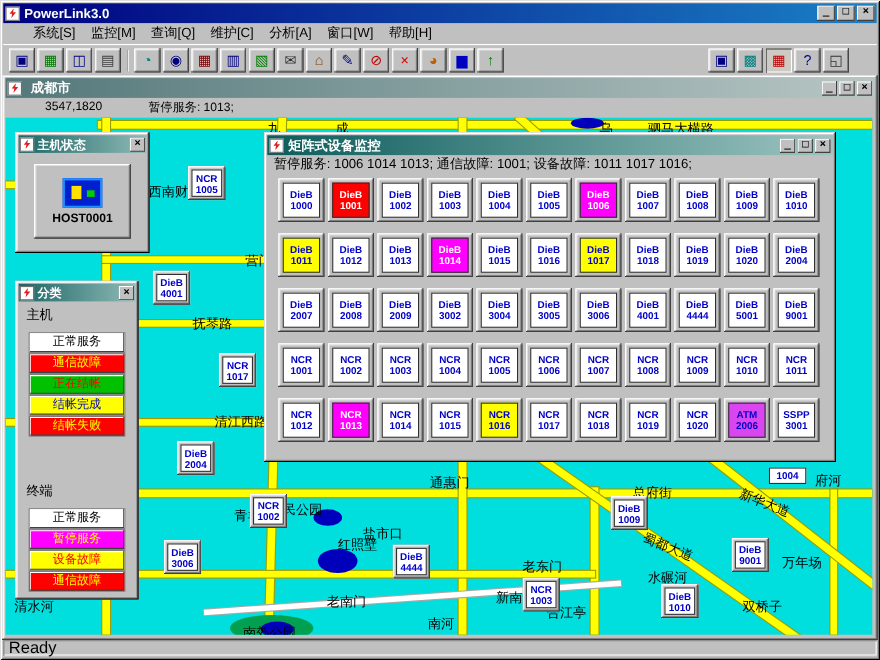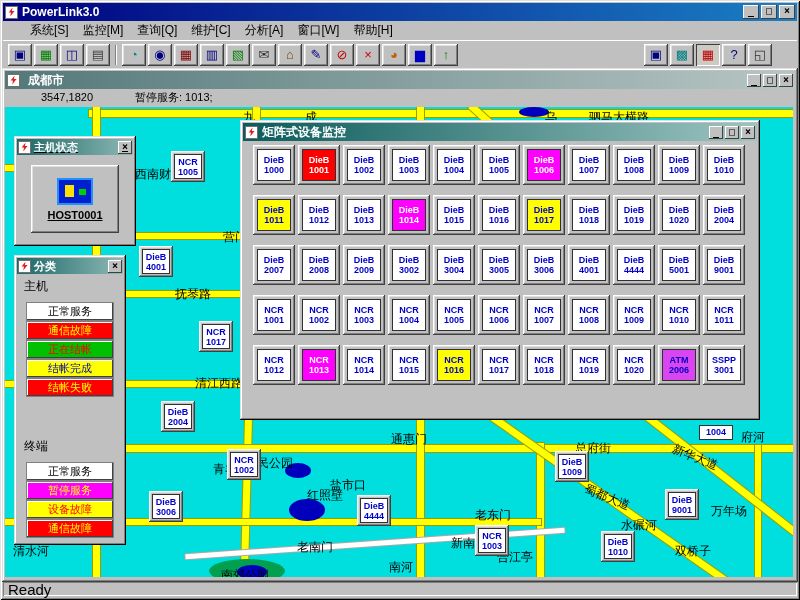--- a/index.html
+++ b/index.html
@@ -48,21 +48,21 @@
   .devface{background:#fff;border:1px solid #303030;display:flex;flex-direction:column;align-items:center;justify-content:center;
     font-weight:bold;color:#0000c8;}
   .devpartial{position:absolute;width:34px;height:15px;background:#fff;border:1px solid #303030;font-size:9px;font-weight:bold;
     color:#0000c8;text-align:center;line-height:13px;}
   
   .float{position:absolute;background:#c0c0c0;padding:3px;
     box-shadow:inset -1px -1px 0 #000,inset 1px 1px 0 #dfdfdf,inset -2px -2px 0 #808080,inset 2px 2px 0 #fff;}
   .ftitle{height:16px;display:flex;align-items:center;gap:3px;padding:0 1px;background:linear-gradient(90deg,#1a6666,#8fbab6);}
   .ftitle .t{color:#fff;font-size:11px;font-weight:bold;}
   .ftitle .winbtns{gap:1px;}
-  #host{left:14px;top:136px;width:122px;height:110px;text-decoration:underline;}
+  #host{left:14px;top:120px;width:122px;height:110px;}
   .hostbtn{margin:10px auto 0;width:88px;height:68px;background:#c0c0c0;display:flex;flex-direction:column;align-items:center;justify-content:center;
     box-shadow:inset -1px -1px 0 #404040,inset 1px 1px 0 #fff,inset -2px -2px 0 #808080,inset 2px 2px 0 #dfdfdf;}
   .hosticon{width:36px;height:27px;background:#0020d0;border:2px solid #2090ff;position:relative;margin-bottom:4px;}
   .hosticon::after{content:'';position:absolute;left:6px;top:5px;width:9px;height:12px;background:#ffe000;}
   .hosticon::before{content:'';position:absolute;right:5px;top:9px;width:7px;height:6px;background:#00d000;}
   .hostlabel{font-size:11px;font-weight:bold;}
   #legend{left:14px;top:255px;width:112px;height:290px;}
   .lg-sec{font-size:12px;margin:4px 0 8px 7px;}
   .lg-sec.second{margin-top:42px;}
   .lg-item{width:86px;height:17px;margin:2px auto;text-align:center;font-size:11px;line-height:16px;
@@ -183,21 +183,21 @@
         <span class="maplabel" style="left: 190px; top: 268px;">清江西路</span>
         <span class="maplabel" style="left: 208px; top: 354px;">青羊宫</span>
         <span class="maplabel" style="left: 386px; top: 324px;">通惠门</span>
         <span class="maplabel" style="left: 252px; top: 348px;">民公园</span>
         <span class="maplabel" style="left: 325px; top: 370px;">盐市口</span>
         <span class="maplabel" style="left: 302px; top: 380px;">红照壁</span>
         <span class="maplabel" style="left: 570px; top: 333px;">总府街</span>
         <span class="maplabel" style="left: 736px; top: 322px;">府河</span>
         <span class="maplabel" style="left: 666px; top: 342px; transform: rotate(22deg);">新华大道</span>
         <span class="maplabel" style="left: 578px; top: 382px; transform: rotate(22deg);">蜀都大道</span>
-        <span class="maplabel" style="left: 616px; top: 410px;">水碾河</span>
+        <span class="maplabel" style="left: 584px; top: 410px;">水碾河</span>
         <span class="maplabel" style="left: 706px; top: 396px;">万年场</span>
         <span class="maplabel" style="left: 670px; top: 436px;">双桥子</span>
         <span class="maplabel" style="left: 470px; top: 400px;">老东门</span>
         <span class="maplabel" style="left: 446px; top: 428px;">新南门</span>
         <span class="maplabel" style="left: 492px; top: 442px;">合江亭</span>
         <span class="maplabel" style="left: 384px; top: 452px;">南河</span>
         <span class="maplabel" style="left: 292px; top: 432px;">老南门</span>
         <span class="maplabel" style="left: 216px; top: 460px;">南郊公园</span>
         <span class="maplabel" style="left: 8px; top: 436px;">清水河</span>
         <div class="mapdev" style="left: 166px; top: 44px;">
@@ -310,20 +310,21 @@
   <div class="float" id="matrix">
     <div class="mtitle">
       <span class="bolt"></span>
       <span class="t">矩阵式设备监控</span>
       <span class="winbtns">
         <span class="wbtn sm">_</span>
         <span class="wbtn sm">□</span>
         <span class="wbtn sm">×</span>
       </span>
     </div>
+    <div class="mstatus">暂停服务: 1006 1014 1013; 通信故障: 1001; 设备故障: 1011 1017 1016;</div>
     <div class="mgrid">
         <div class="devbtn">
           <div class="devface" style="background: rgb(255, 255, 255); color: rgb(0, 0, 200);">
             <span>DieB</span>
             <span>1000</span>
           </div>
         </div>
         <div class="devbtn">
           <div class="devface" style="background: rgb(255, 0, 0); color: rgb(255, 255, 255);">
             <span>DieB</span>

